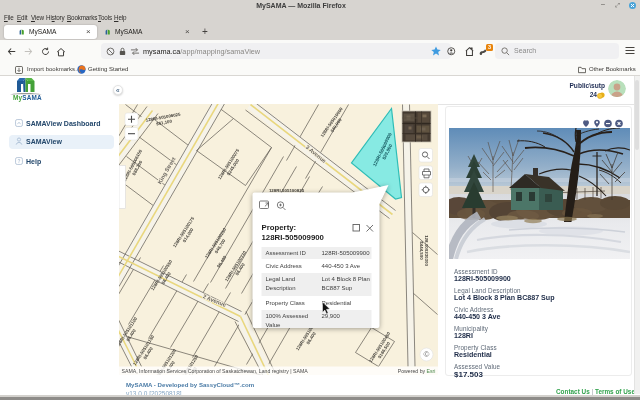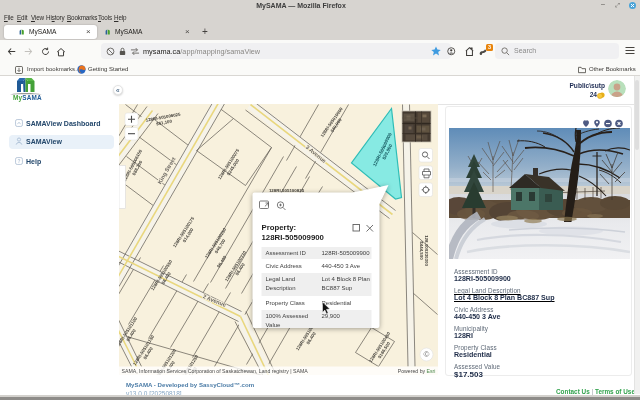--- a/index.html
+++ b/index.html
@@ -519,21 +519,21 @@
 <ellipse cx="118" cy="91" rx="10" ry="2.2" fill="#89754f" opacity="0.7"></ellipse>
 <ellipse cx="146" cy="88" rx="8" ry="2" fill="#8d7a58" opacity="0.6"></ellipse>
 <path d="M28 112 C62 105 122 105 172 114" stroke="#d5d8df" stroke-width="2.2" fill="none"></path>
 <path d="M18 124 C60 115 132 115 181 124" stroke="#dadde2" stroke-width="2.6" fill="none"></path>
 <path d="M60 102 C90 99 140 99 176 104" stroke="#cdd1d9" stroke-width="1.6" fill="none"></path>
 </svg>
     <div class="grp" style="top:161px;">
         <div class="lbl">Assessment ID</div>
         <div class="val">128RI-505009900</div>
       </div>
-    <div class="grp" style="top:180px;text-decoration:underline;">
+    <div class="grp" style="top:180px;">
         <div class="lbl">Legal Land Description</div>
         <div class="val">Lot 4 Block 8 Plan BC887 Sup</div>
       </div>
     <div class="grp" style="top:199px;">
         <div class="lbl">Civic Address</div>
         <div class="val">440-450 3 Ave</div>
       </div>
     <div class="grp" style="top:218px;">
         <div class="lbl">Municipality</div>
         <div class="val">128RI</div>

